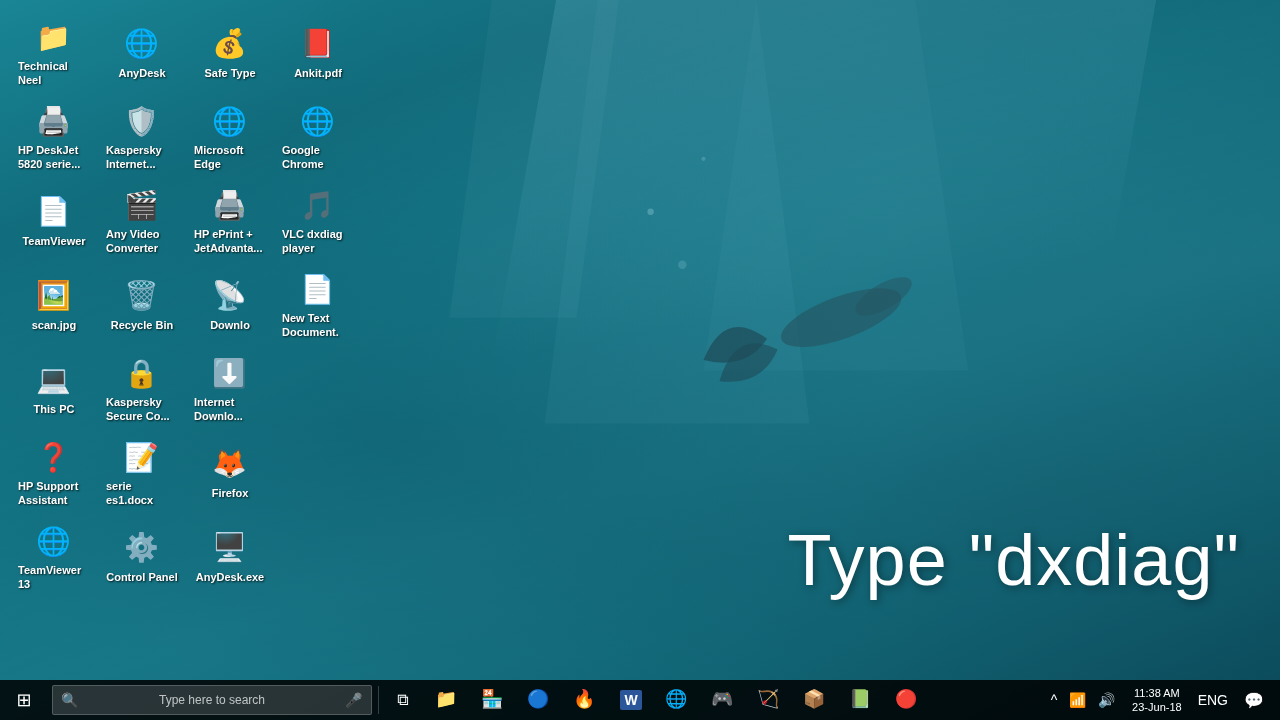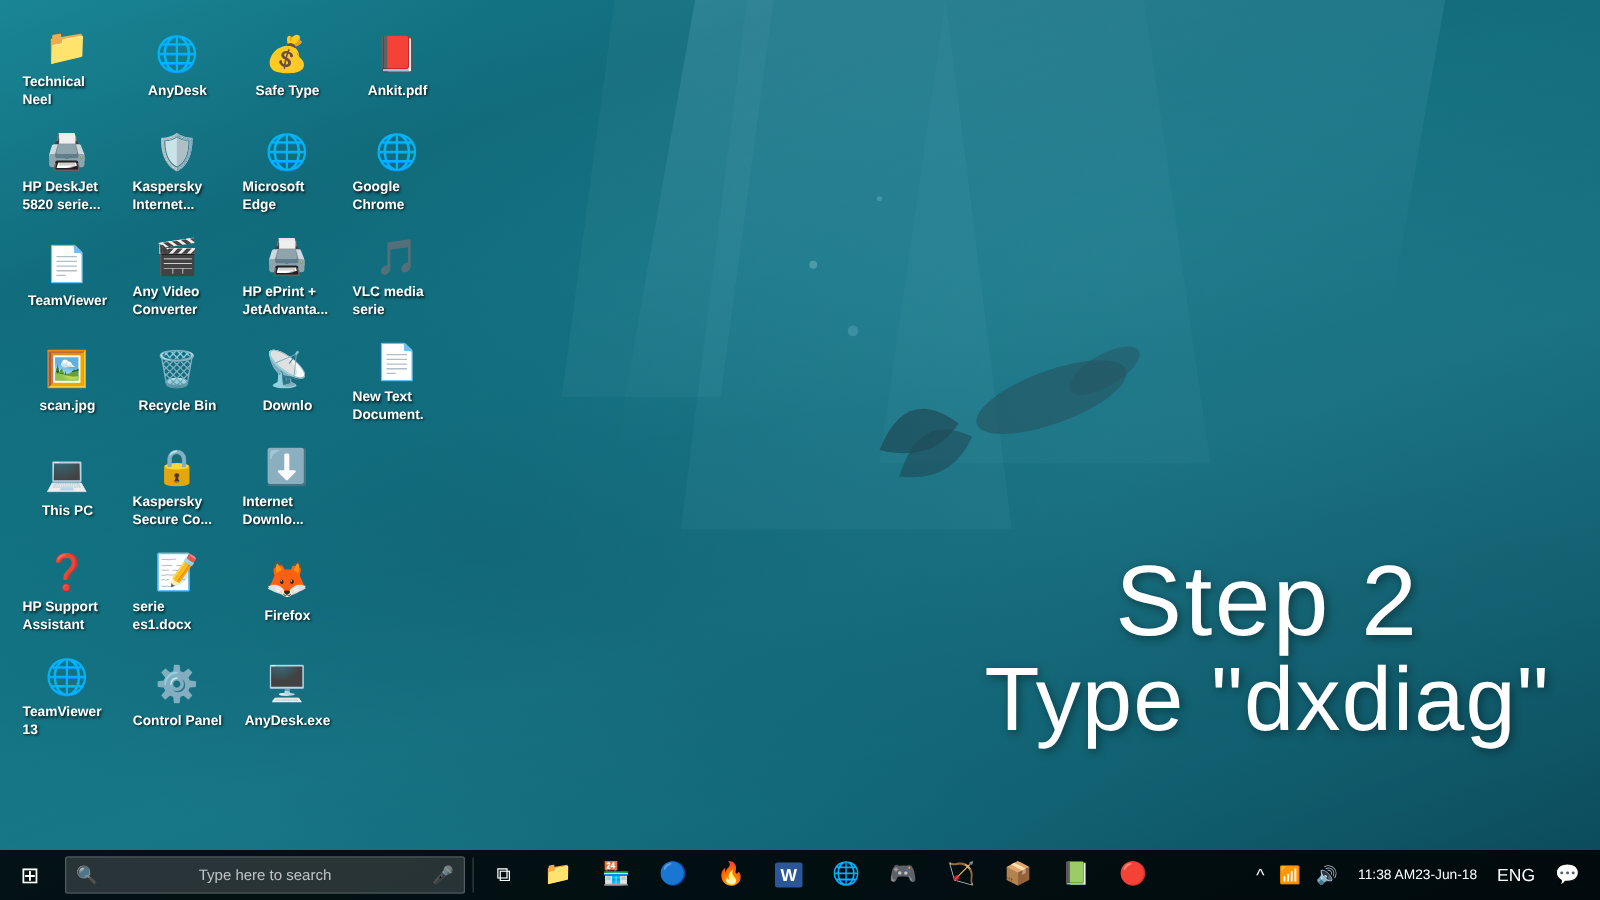--- a/index.html
+++ b/index.html
@@ -221,20 +221,21 @@
 
     #taskbar-tray .tray-icon {
       font-size: 14px;
       color: white;
       cursor: pointer;
       padding: 2px 4px;
     }
 
     #clock {
       display: flex;
+      flex-direction: column;
       align-items: center;
       color: white;
       font-size: 11px;
       line-height: 1.3;
       cursor: pointer;
       padding: 2px 8px;
     }
 
     #notification-btn {
       width: 36px;
@@ -371,30 +372,29 @@
     <div class="desktop-icon">
     <div class="icon-img" style="font-size:28px;">📕</div>
     <div class="icon-label">Ankit.pdf</div>
   </div>
     <div class="desktop-icon">
     <div class="icon-img" style="font-size:28px;">🌐</div>
     <div class="icon-label">Google Chrome</div>
   </div>
     <div class="desktop-icon">
     <div class="icon-img" style="font-size:28px;">🎵</div>
-    <div class="icon-label">VLC media serie</div>
+    <div class="icon-label">VLC dxdiag player</div>
   </div>
     <div class="desktop-icon">
     <div class="icon-img" style="font-size:28px;">📄</div>
     <div class="icon-label">New Text Document.</div>
   </div>
   </div>
 
 <div id="step-overlay">
-  <div class="step-num">Step 2</div>
   <div class="step-cmd">Type "dxdiag"</div>
 </div>
 
 <div id="taskbar">
   <div id="start-button">
     <span>⊞</span>
   </div>
 
   <div id="search-bar">
     <span class="search-icon-tb">🔍</span>

